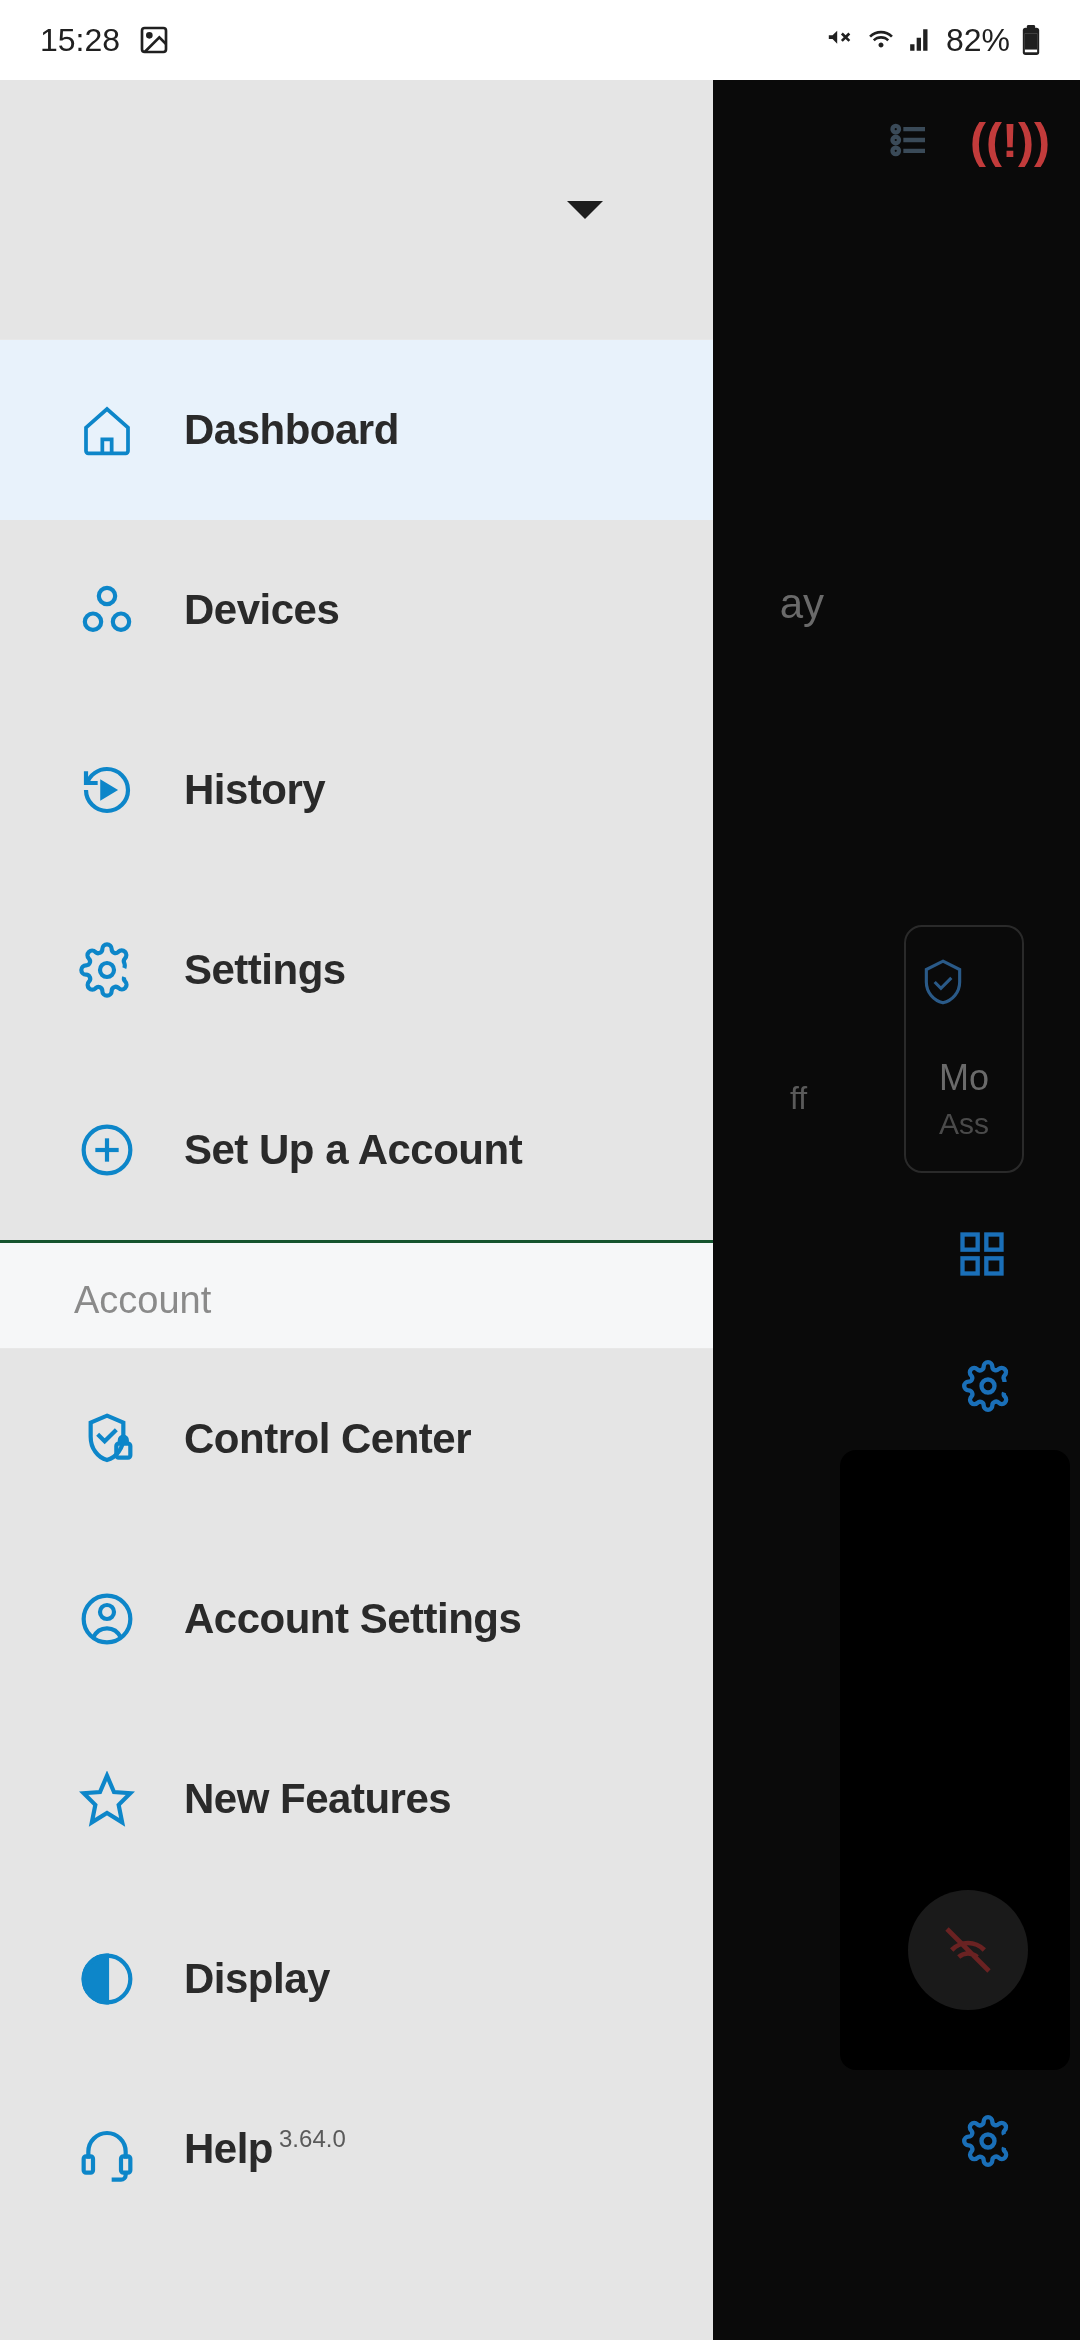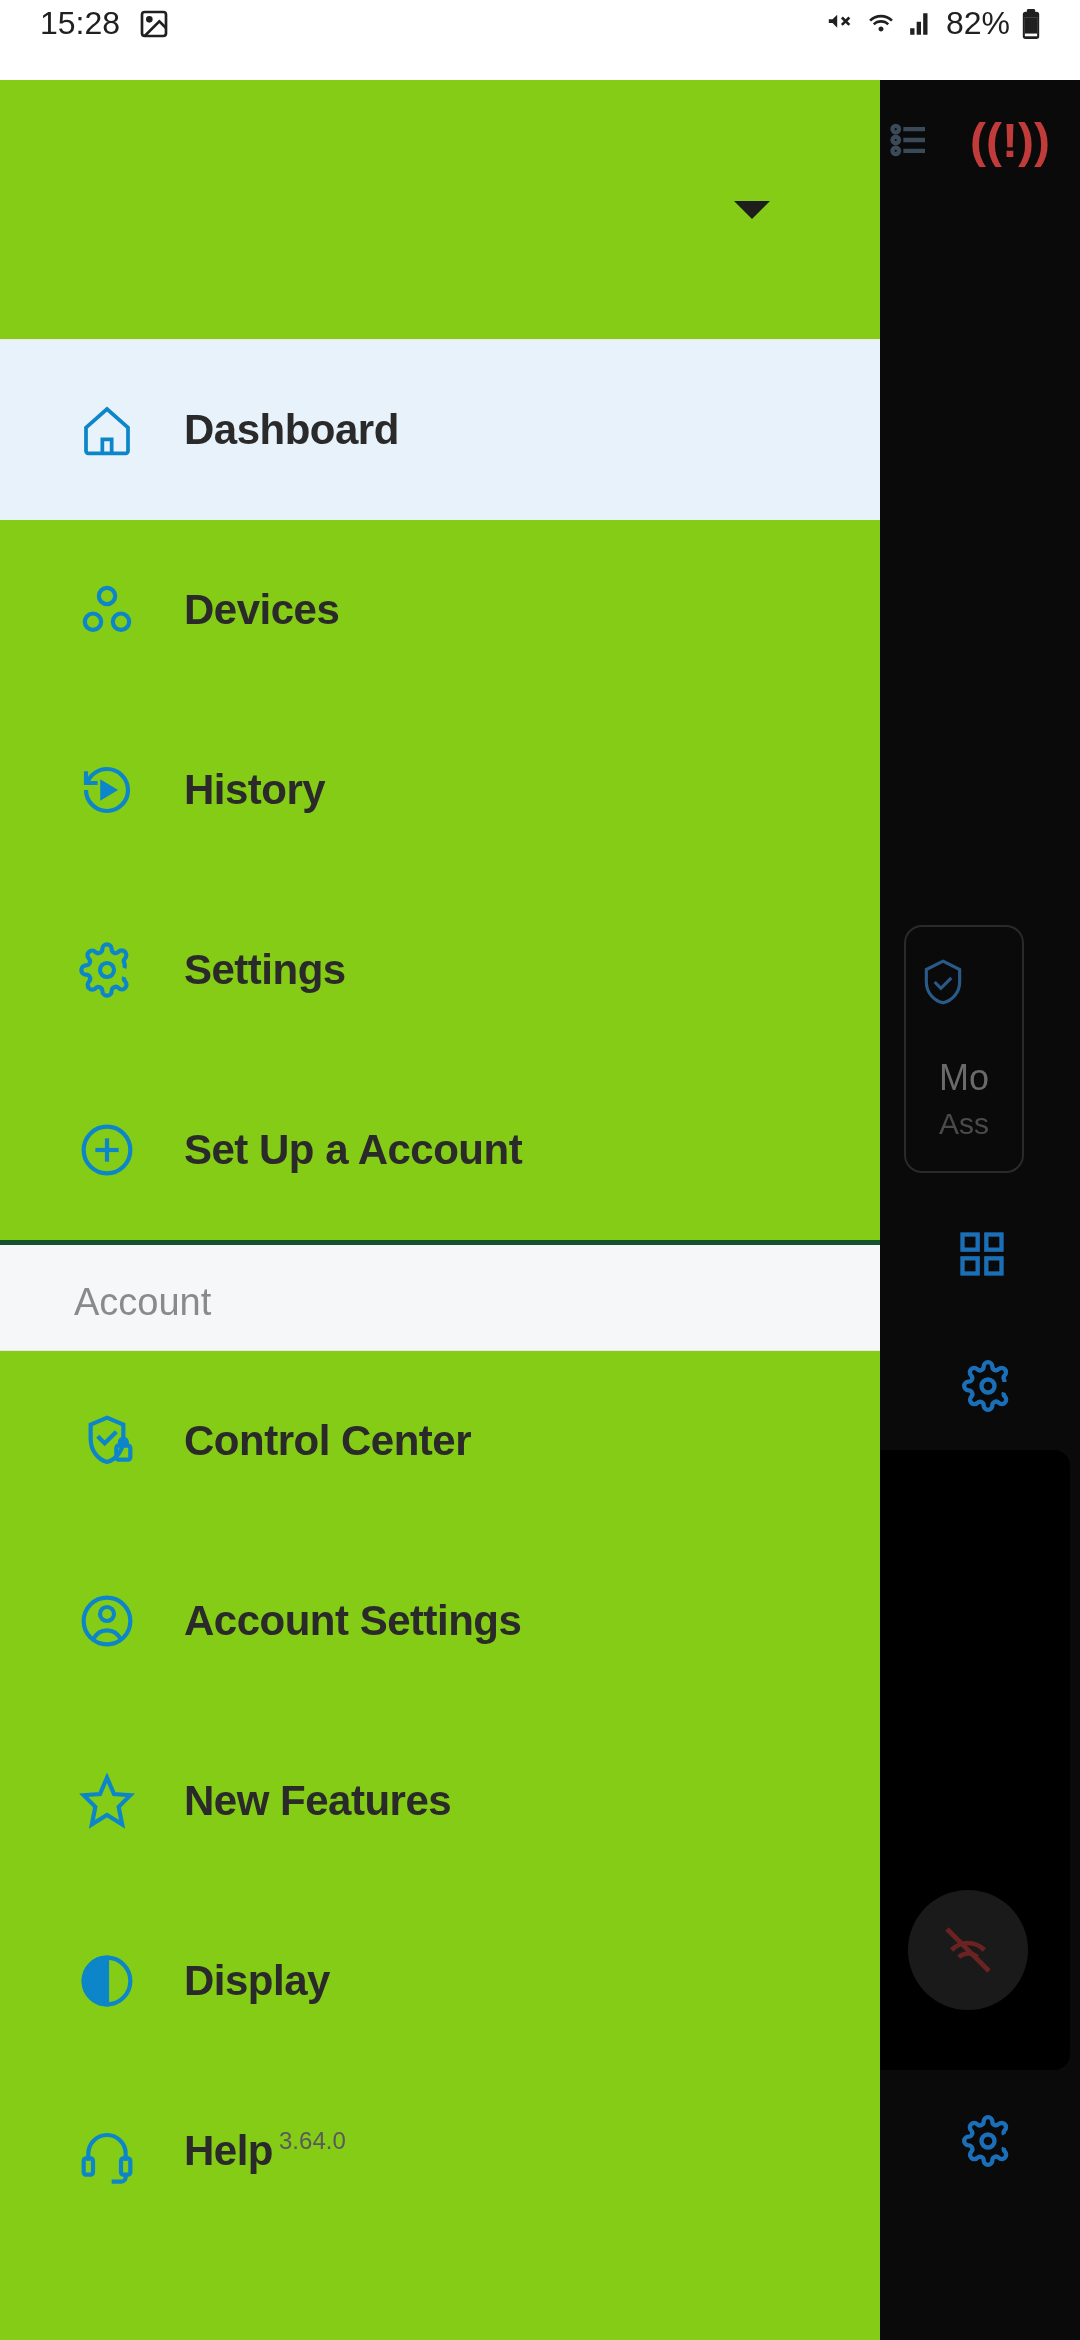--- a/index.html
+++ b/index.html
@@ -13,44 +13,44 @@
     }
     .status-bar {
       position: absolute;
       top: 0;
       left: 0;
       right: 0;
       height: 80px;
       background: #ffffff;
       display: flex;
       justify-content: space-between;
-      align-items: flex-start;
+      align-items: center;
       padding: 5px 40px;
       z-index: 100;
       font-size: 32px;
       color: #202020;
     }
     .status-left {
       display: flex;
       align-items: center;
       gap: 18px;
     }
     .status-right {
       display: flex;
       align-items: center;
       gap: 12px;
     }
     .status-right svg { display: block; }
     .drawer {
       position: absolute;
       top: 80px;
       left: 0;
-      width: 880px;
+      width: 713px;
       bottom: 0;
-      background: #84cc16;
+      background: #e5e5e5;
       z-index: 50;
       display: flex;
       flex-direction: column;
     }
     .drawer-header {
       height: 260px;
       display: flex;
       align-items: center;
       justify-content: flex-end;
       padding-right: 110px;
@@ -95,21 +95,21 @@
       color: #2a2a2a;
       letter-spacing: -0.5px;
     }
     .menu-sub {
       font-size: 24px;
       color: #5a5a5a;
       text-align: right;
     }
     .section-header {
       background: #f6f7f8;
-      border-top: 5px solid #14532d;
+      border-top: 3px solid #14532d;
       border-bottom: 1px solid #e8e8e8;
       padding: 36px 74px 26px;
       font-size: 38px;
       color: #8a8a8a;
       font-weight: 400;
     }
     .backdrop {
       position: absolute;
       top: 80px;
       left: 0;

